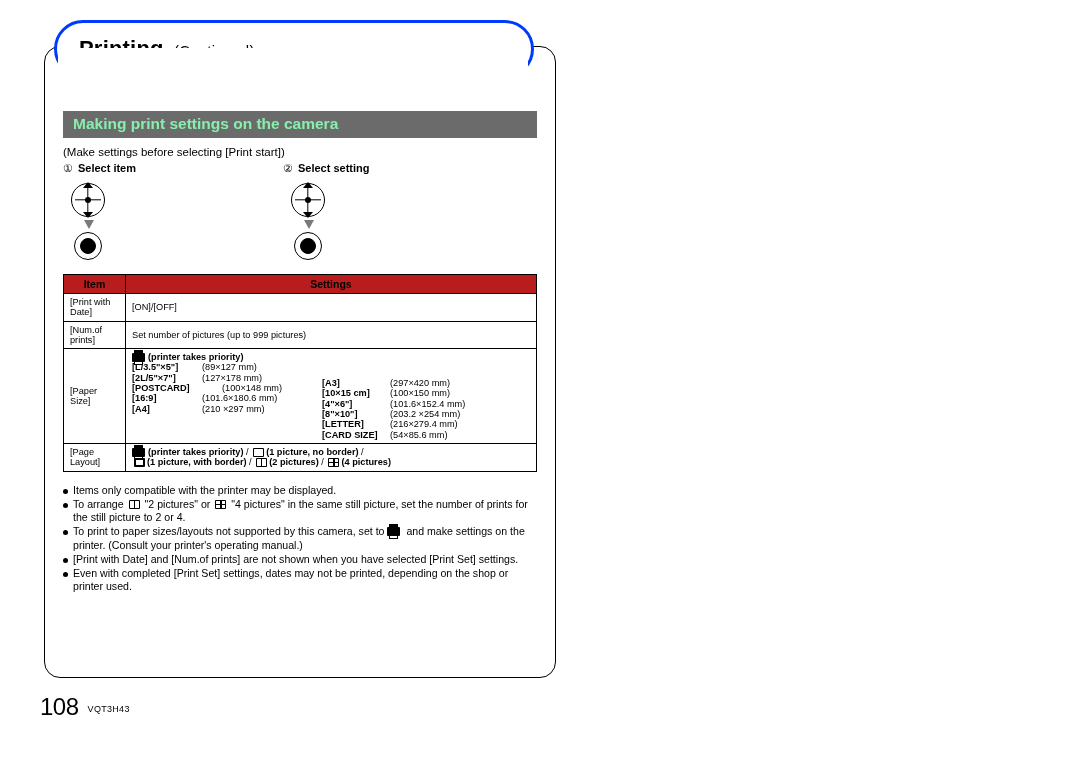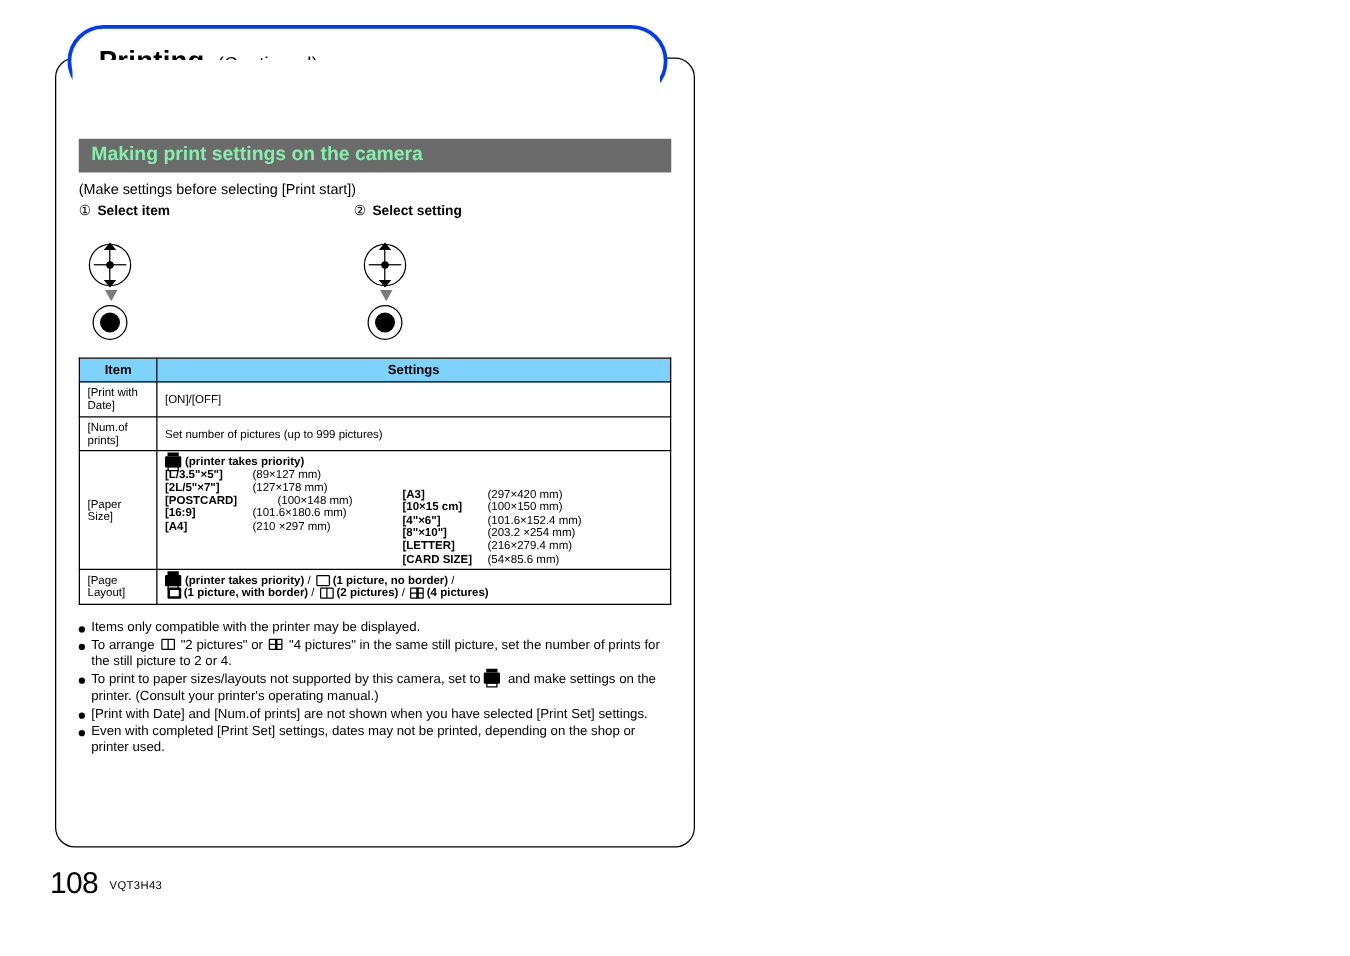--- a/index.html
+++ b/index.html
@@ -55,21 +55,21 @@
     background: #6b6b6b;
     color: #86efac;
     font-weight: bold;
     font-size: 15.5px;
     padding: 4px 10px 5px 10px;
     margin-top: 2px;
   }
   .intro { font-size: 11.5px; margin-top: 8px; }
   .steps { display: flex; margin-top: 4px; }
   .step { width: 220px; }
-  .step-h { font-weight: bold; font-size: 11px; margin-bottom: 20px; }
+  .step-h { font-weight: bold; font-size: 11px; margin-bottom: 8px; }
   .circ-num { display:inline-block; font-weight: normal; font-size: 11px; margin-right: 2px;}
   .dpad {
     width: 34px; height: 34px; border: 1.6px solid #000; border-radius: 50%;
     position: relative; margin: 2px 0 2px 8px;
   }
   .dpad::before { content:""; position:absolute; left:50%; top:3px; bottom:3px; width:1.4px; background:#000; transform:translateX(-50%);}
   .dpad::after { content:""; position:absolute; top:50%; left:3px; right:3px; height:1.4px; background:#000; transform:translateY(-50%);}
   .dpad .dot { position:absolute; width:6px; height:6px; background:#000; border-radius:50%; top:50%; left:50%; transform:translate(-50%,-50%);}
   .dpad.highlight { position: relative; }
   .dpad.highlight .top, .dpad.highlight .bot { position:absolute; left:50%; transform:translateX(-50%); width:0;height:0; border-left:5px solid transparent; border-right:5px solid transparent;}
@@ -87,21 +87,21 @@
     width: 100%;
     margin-top: 14px;
     font-size: 10px;
   }
   table.settings th, table.settings td {
     border: 1px solid #000;
     padding: 3px 6px;
     vertical-align: middle;
     text-align: left;
   }
-  table.settings th { background: #7dd3fc; font-weight: bold; text-align: center; font-size: 10.5px;}
+  table.settings th { background: #b91c1c; font-weight: bold; text-align: center; font-size: 10.5px;}
   table.settings th.item-h { width: 62px; }
   .tight { line-height: 1.12; font-size: 9.2px; }
   .cols { display:flex; }
   .colA { width: 190px;}
   .colB { flex:1;margin-top:26px;}
   .b { font-weight: bold; }
   .dim { display:inline-block; }
   .printer-ico {
     display:inline-block; width:13px; height:9px; background:#000; position:relative; vertical-align:middle; margin-right:3px; border-radius:1px;
   }

